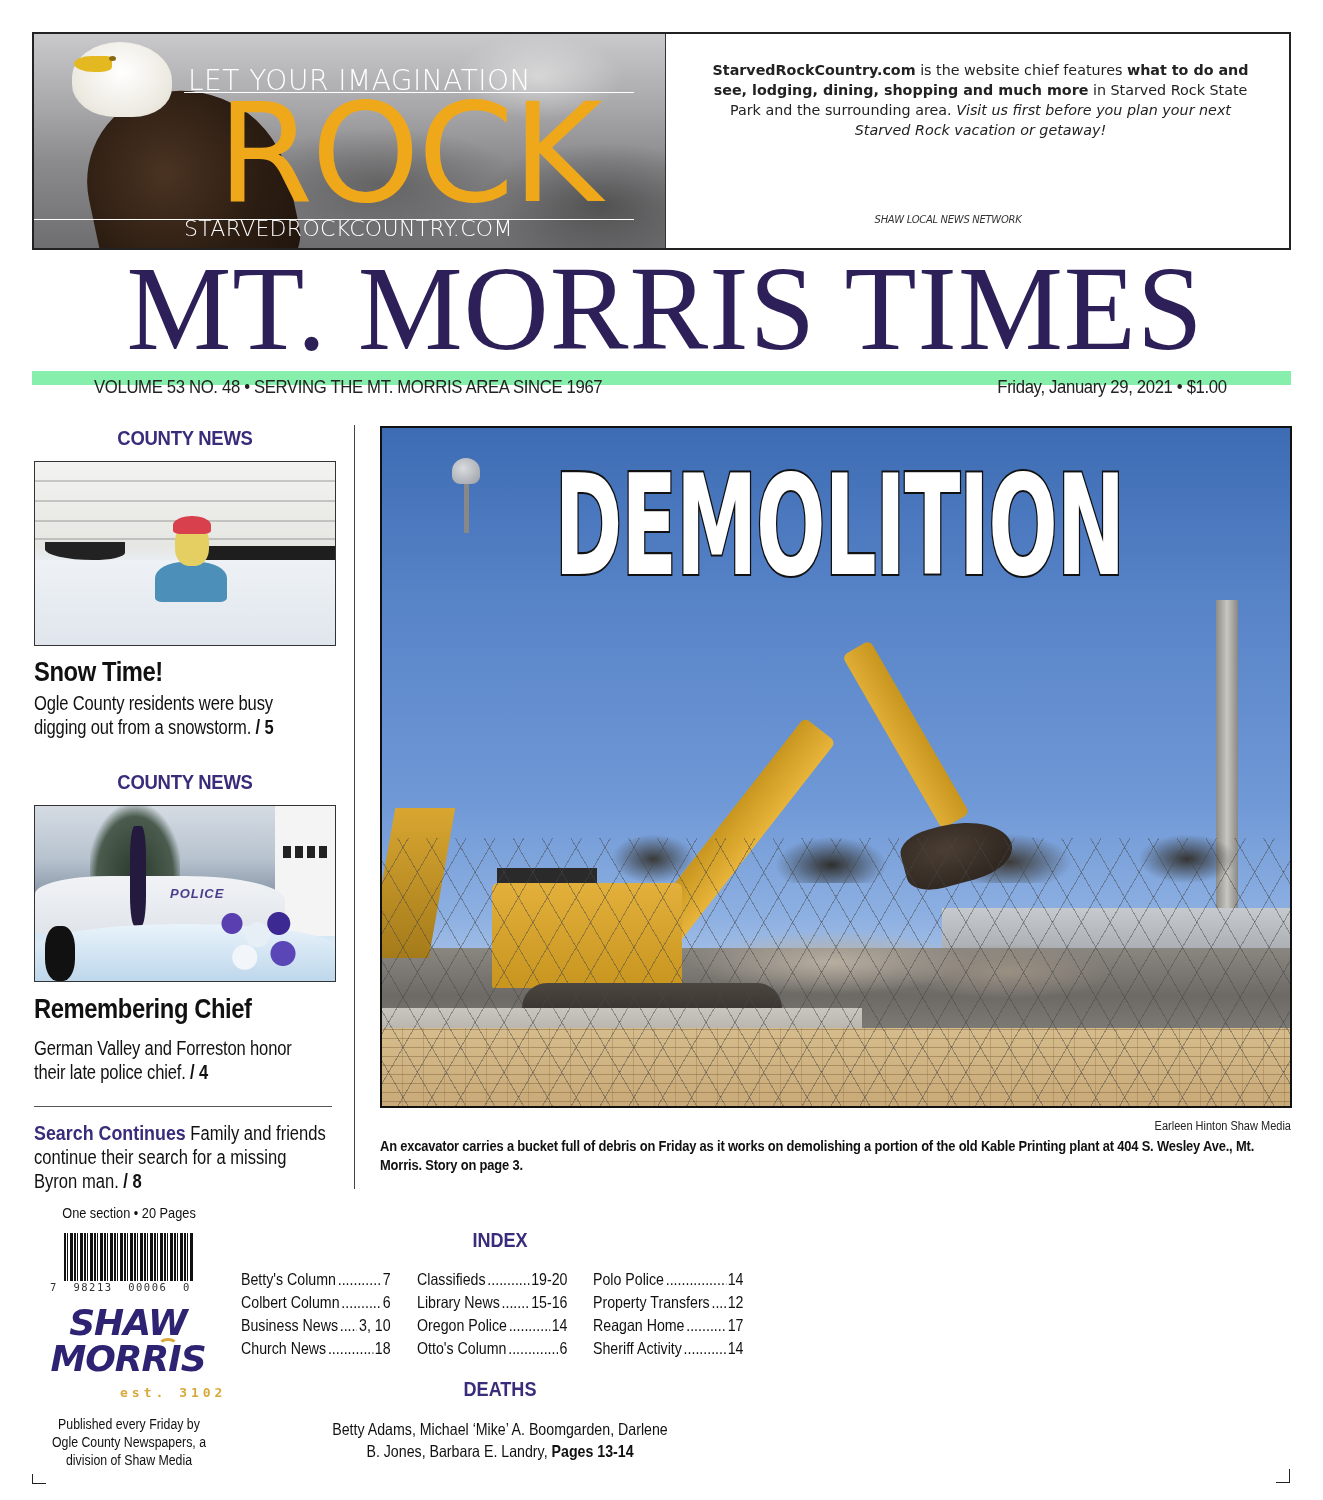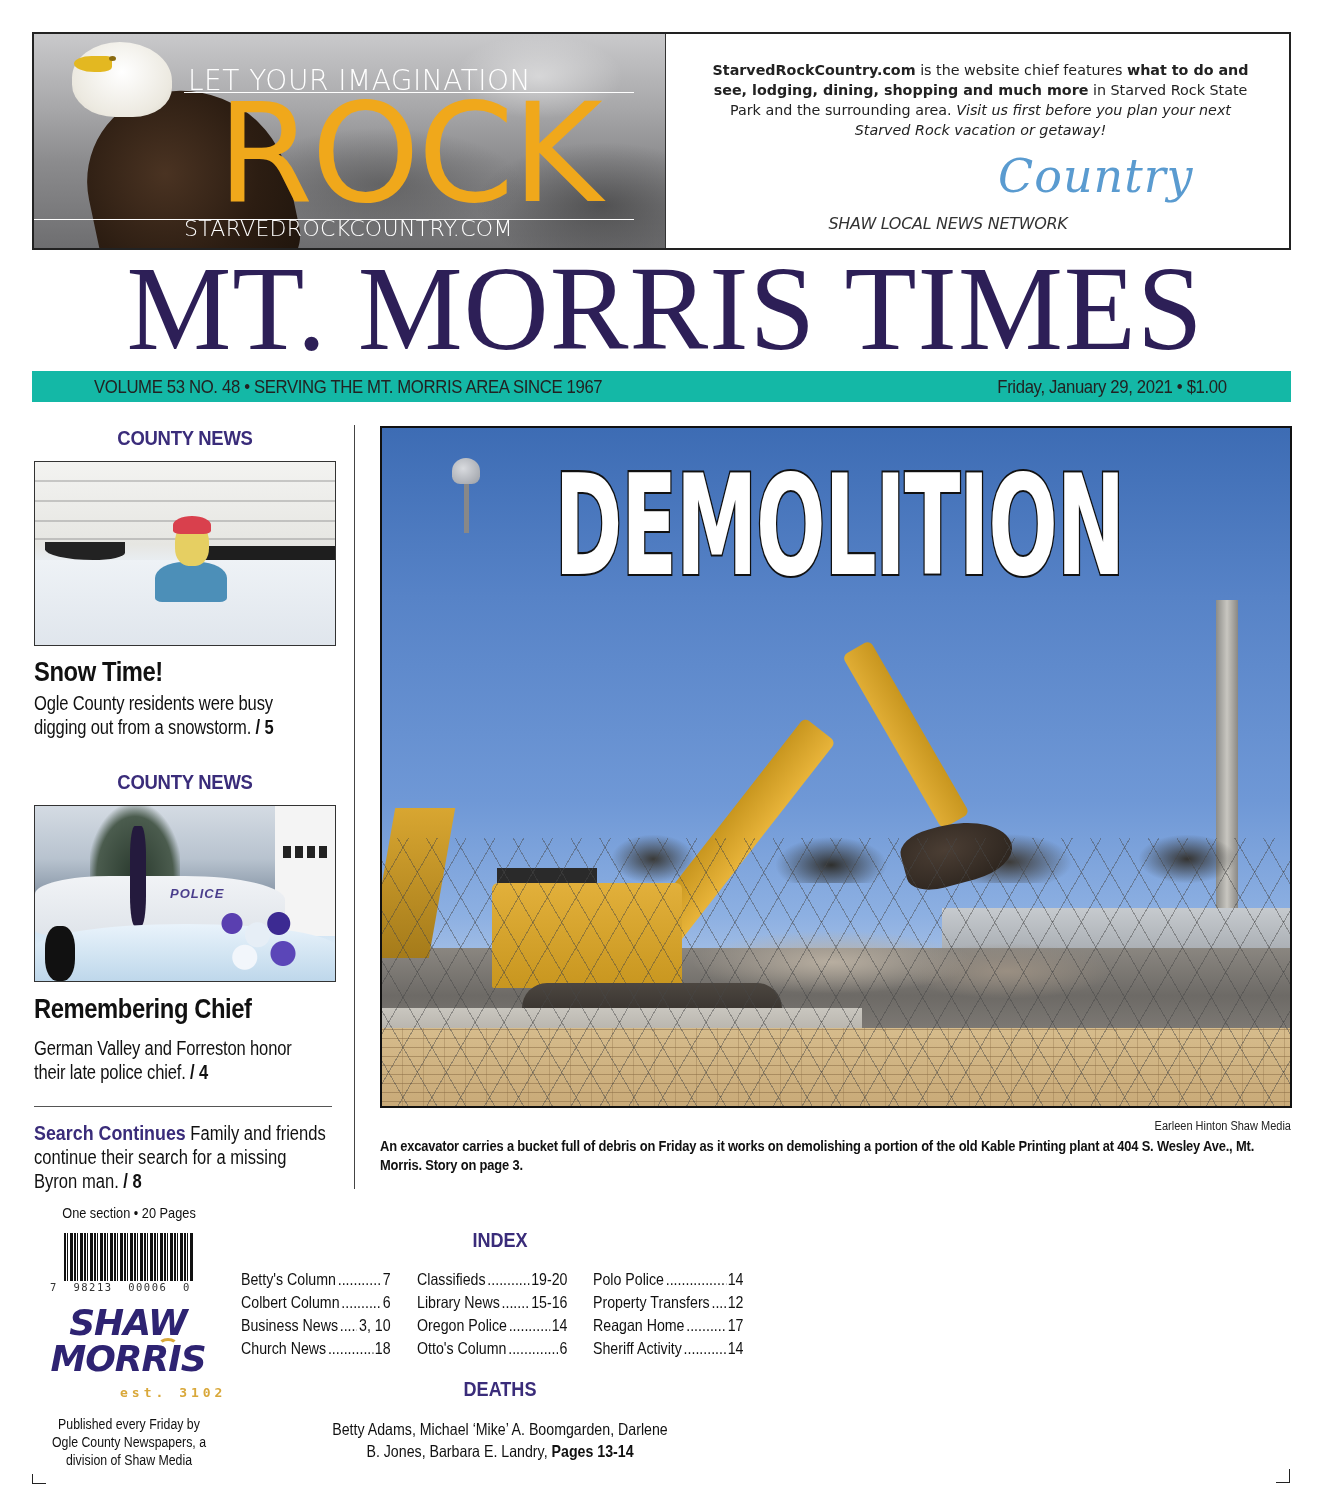--- a/index.html
+++ b/index.html
@@ -30,27 +30,27 @@
     font-family: "DejaVu Sans", sans-serif; font-weight: 400; text-align: center; }
   #ad-url-rule { left: 0; top: 185px; width: 600px; height: 1px; background: #fff; }
   #ad-url { left: 150px; top: 182px; width: 450px; color: #fff; font-size: 22px; letter-spacing: 0.3px; font-family: "DejaVu Sans", sans-serif; font-weight: 300; }
 
   #ad-right { left: 634px; top: 0; width: 621px; height: 214px; text-align: center; }
   #ad-copy { left: 40px; top: 26px; width: 545px; font-size: 14.3px; line-height: 20px; color: #222; font-family: "DejaVu Sans", sans-serif; }
   #ad-copy b { font-weight: 700; }
   #ad-copy i { font-style: italic; }
   #ad-brand { left: 70px; top: 130px; width: 480px; font-family: "Liberation Serif", serif; font-size: 36px; letter-spacing: 3px; color: #666; text-align: left; }
   #ad-brand-script { left: 330px; top: 115px; font-family: "DejaVu Serif", serif; font-style: italic; font-size: 46px; color: #5a9bd0; letter-spacing: 1px; }
-  #ad-network { left: 150px; top: 180px; width: 260px; text-align: center; font-size: 16px; font-style: italic; color: #333; font-family: "DejaVu Sans", sans-serif; letter-spacing: -0.3px; }
+  #ad-network { left: 150px; top: 180px; width: 260px; text-align: center; font-size: 10px; font-style: italic; color: #333; font-family: "DejaVu Sans", sans-serif; letter-spacing: -0.3px; }
 
   
   #masthead { left: 40px; top: 253px; width: 1250px; height: 112px; text-align: center;
     font-family: "Liberation Serif", serif; font-size: 118px; line-height: 112px; color: #2d1f57; letter-spacing: 1px;
     transform: scaleY(1.02); }
-  #dateline { left: 32px; top: 371px; width: 1259px; height: 31px; background: #14b8a6; }
+  #dateline { left: 32px; top: 371px; width: 1259px; height: 14px; background: #86efac; }
   #dateline-left { left: 62px; top: 5px; font-size: 19px; color: #222; letter-spacing: -0.4px; transform: scaleX(0.88); transform-origin: left; white-space: nowrap; }
   #dateline-right { right: 64px; top: 5px; font-size: 19px; color: #222; letter-spacing: -0.4px; transform: scaleX(0.88); transform-origin: right; white-space: nowrap; }
 
   
   .section-kicker { position: absolute; left: 34px; width: 302px; text-align: center; color: #3a2c7a; font-weight: 700;
     font-size: 21px; letter-spacing: -0.3px; transform: scaleX(0.88); }
   .thumb { position: absolute; left: 34px; width: 302px; border: 1px solid #333; overflow: hidden; }
   .head { position: absolute; left: 34px; font-weight: 700; font-size: 28px; color: #111; transform: scaleX(0.85); transform-origin: left; white-space: nowrap; letter-spacing: -0.5px; }
   .blurb { position: absolute; left: 34px; width: 340px; font-size: 19.5px; line-height: 24px; color: #111; transform: scaleX(0.85); transform-origin: left; letter-spacing: -0.2px; }
   .blurb b { font-weight: 700; }
@@ -169,21 +169,20 @@
     <div id="ad-tagline" class="abs">LET YOUR IMAGINATION</div>
     <div id="ad-tagline-rule" class="abs"></div>
     <div id="ad-soar" class="abs">ROCK</div>
     <div id="ad-url-rule" class="abs"></div>
     <div id="ad-url" class="abs">STARVEDROCKCOUNTRY.COM</div>
   </div>
   <div id="ad-right" class="abs">
     <div id="ad-copy" class="abs">
       <b>StarvedRockCountry.com</b><span> is the website chief features </span><b>what to do and see, lodging, dining, shopping and much more</b><span> in Starved Rock State Park and the surrounding area. </span><i>Visit us first before you plan your next Starved Rock vacation or getaway!</i>
     </div>
-    <div id="ad-brand-script" class="abs">Country</div>
     <div id="ad-network" class="abs">SHAW LOCAL NEWS NETWORK</div>
   </div>
 </div>
 
 <div id="masthead" class="abs">MT. MORRIS TIMES</div>
 <div id="dateline" class="abs">
   <div id="dateline-left" class="abs">VOLUME 53  NO. 48 • SERVING THE MT. MORRIS AREA SINCE 1967</div>
   <div id="dateline-right" class="abs">Friday, January 29, 2021 • $1.00</div>
 </div>
 

